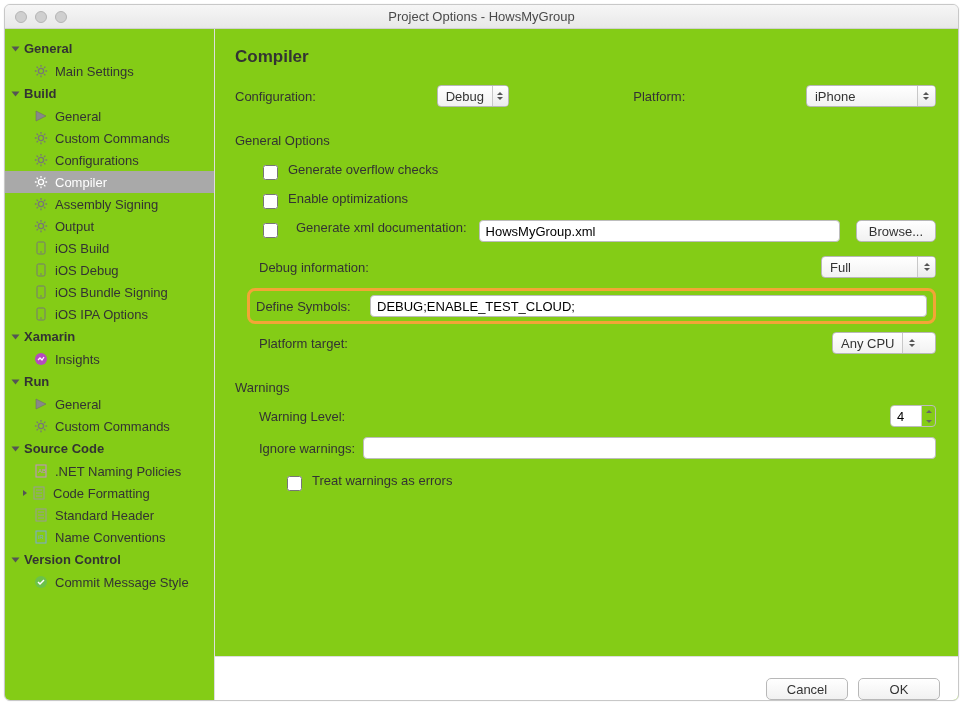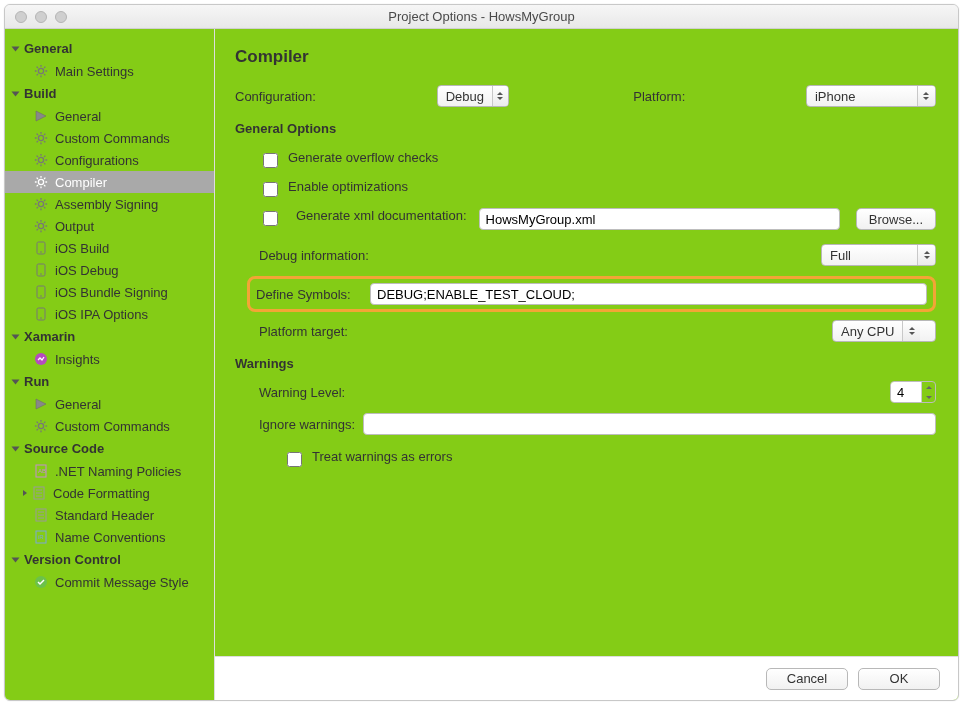--- a/index.html
+++ b/index.html
@@ -104,21 +104,21 @@
     display:flex; align-items:center; justify-content:center;
     background:linear-gradient(#fff,#ebebeb);
   }
   .btn .care {
     width:0;height:0;
     border-left:3px solid transparent;
     border-right:3px solid transparent;
   }
   .btn .care.up { border-bottom:3px solid #555; margin-bottom:1px;}
   .btn .care.down { border-top:3px solid #555; }
-  .grp-title { font-weight:700; margin:14px 0 10px 0; }
+  .grp-title { font-weight:400; margin:26px 0 10px 0; }
   .opt-row { display:flex; padding:4px 0 4px 24px; }
   .opt-row input[type=checkbox]{ margin-right:10px; width:15px; height:15px;}
   .text-input {
     height:22px;
     border:1px solid #bdbdbd;
     border-radius:4px;
     padding:0 6px;
     font-size:13px;
     background:#fff;
   }
@@ -145,21 +145,21 @@
   }
   .stepper input { width:30px; border:none; text-align:left; padding-left:6px; font-size:13px; outline:none;}
   .stepper .arrows { width:14px; border-left:1px solid #ccc; display:flex; flex-direction:column; }
   .stepper .arrows div { flex:1; display:flex; align-items:center; justify-content:center; }
   .arrows .up { width:0;height:0; border-left:3px solid transparent;border-right:3px solid transparent;border-bottom:3px solid #666;}
   .arrows .dn { width:0;height:0; border-left:3px solid transparent;border-right:3px solid transparent;border-top:3px solid #666;}
   .footer {
     height:44px;
     border-top:1px solid #ddd;
     display:flex;
-    align-items:center;
+    align-items:flex-end;
     justify-content:flex-end;
     padding:0 18px;
     gap:10px;
     background:#fff;
   }
   .footer .push-btn { width:82px; justify-content:center; }
   
   svg { display:block; }
 </style>
 </head>

